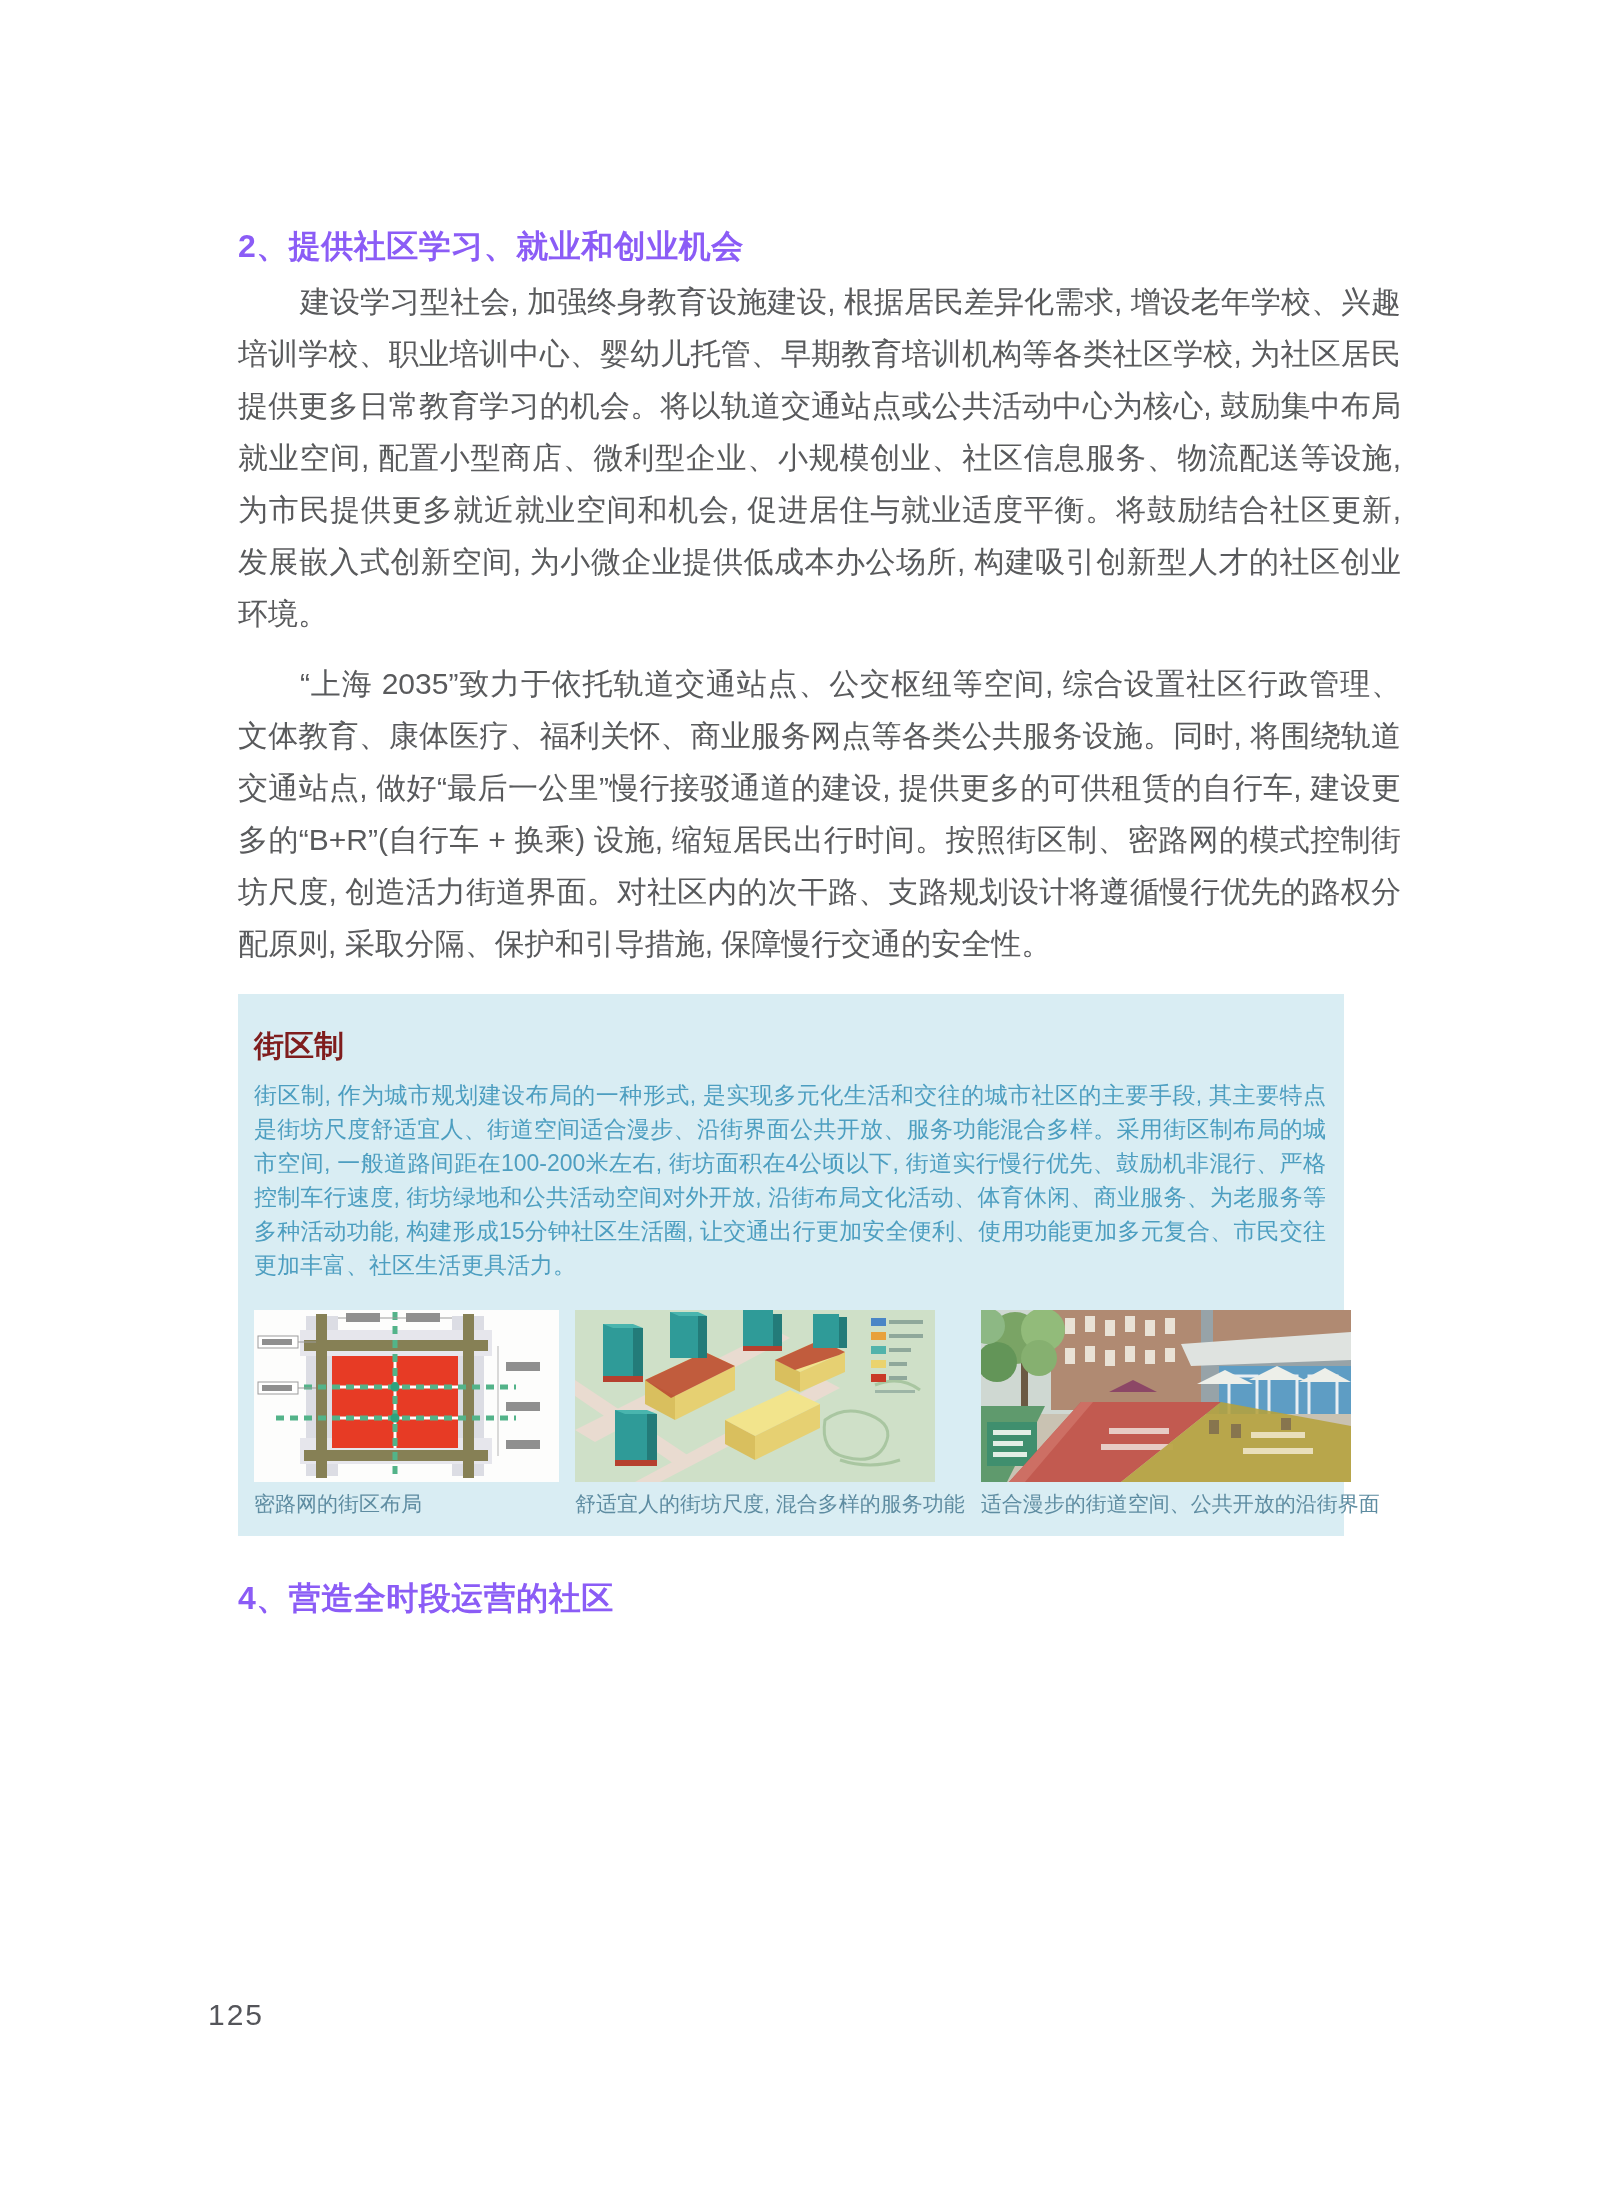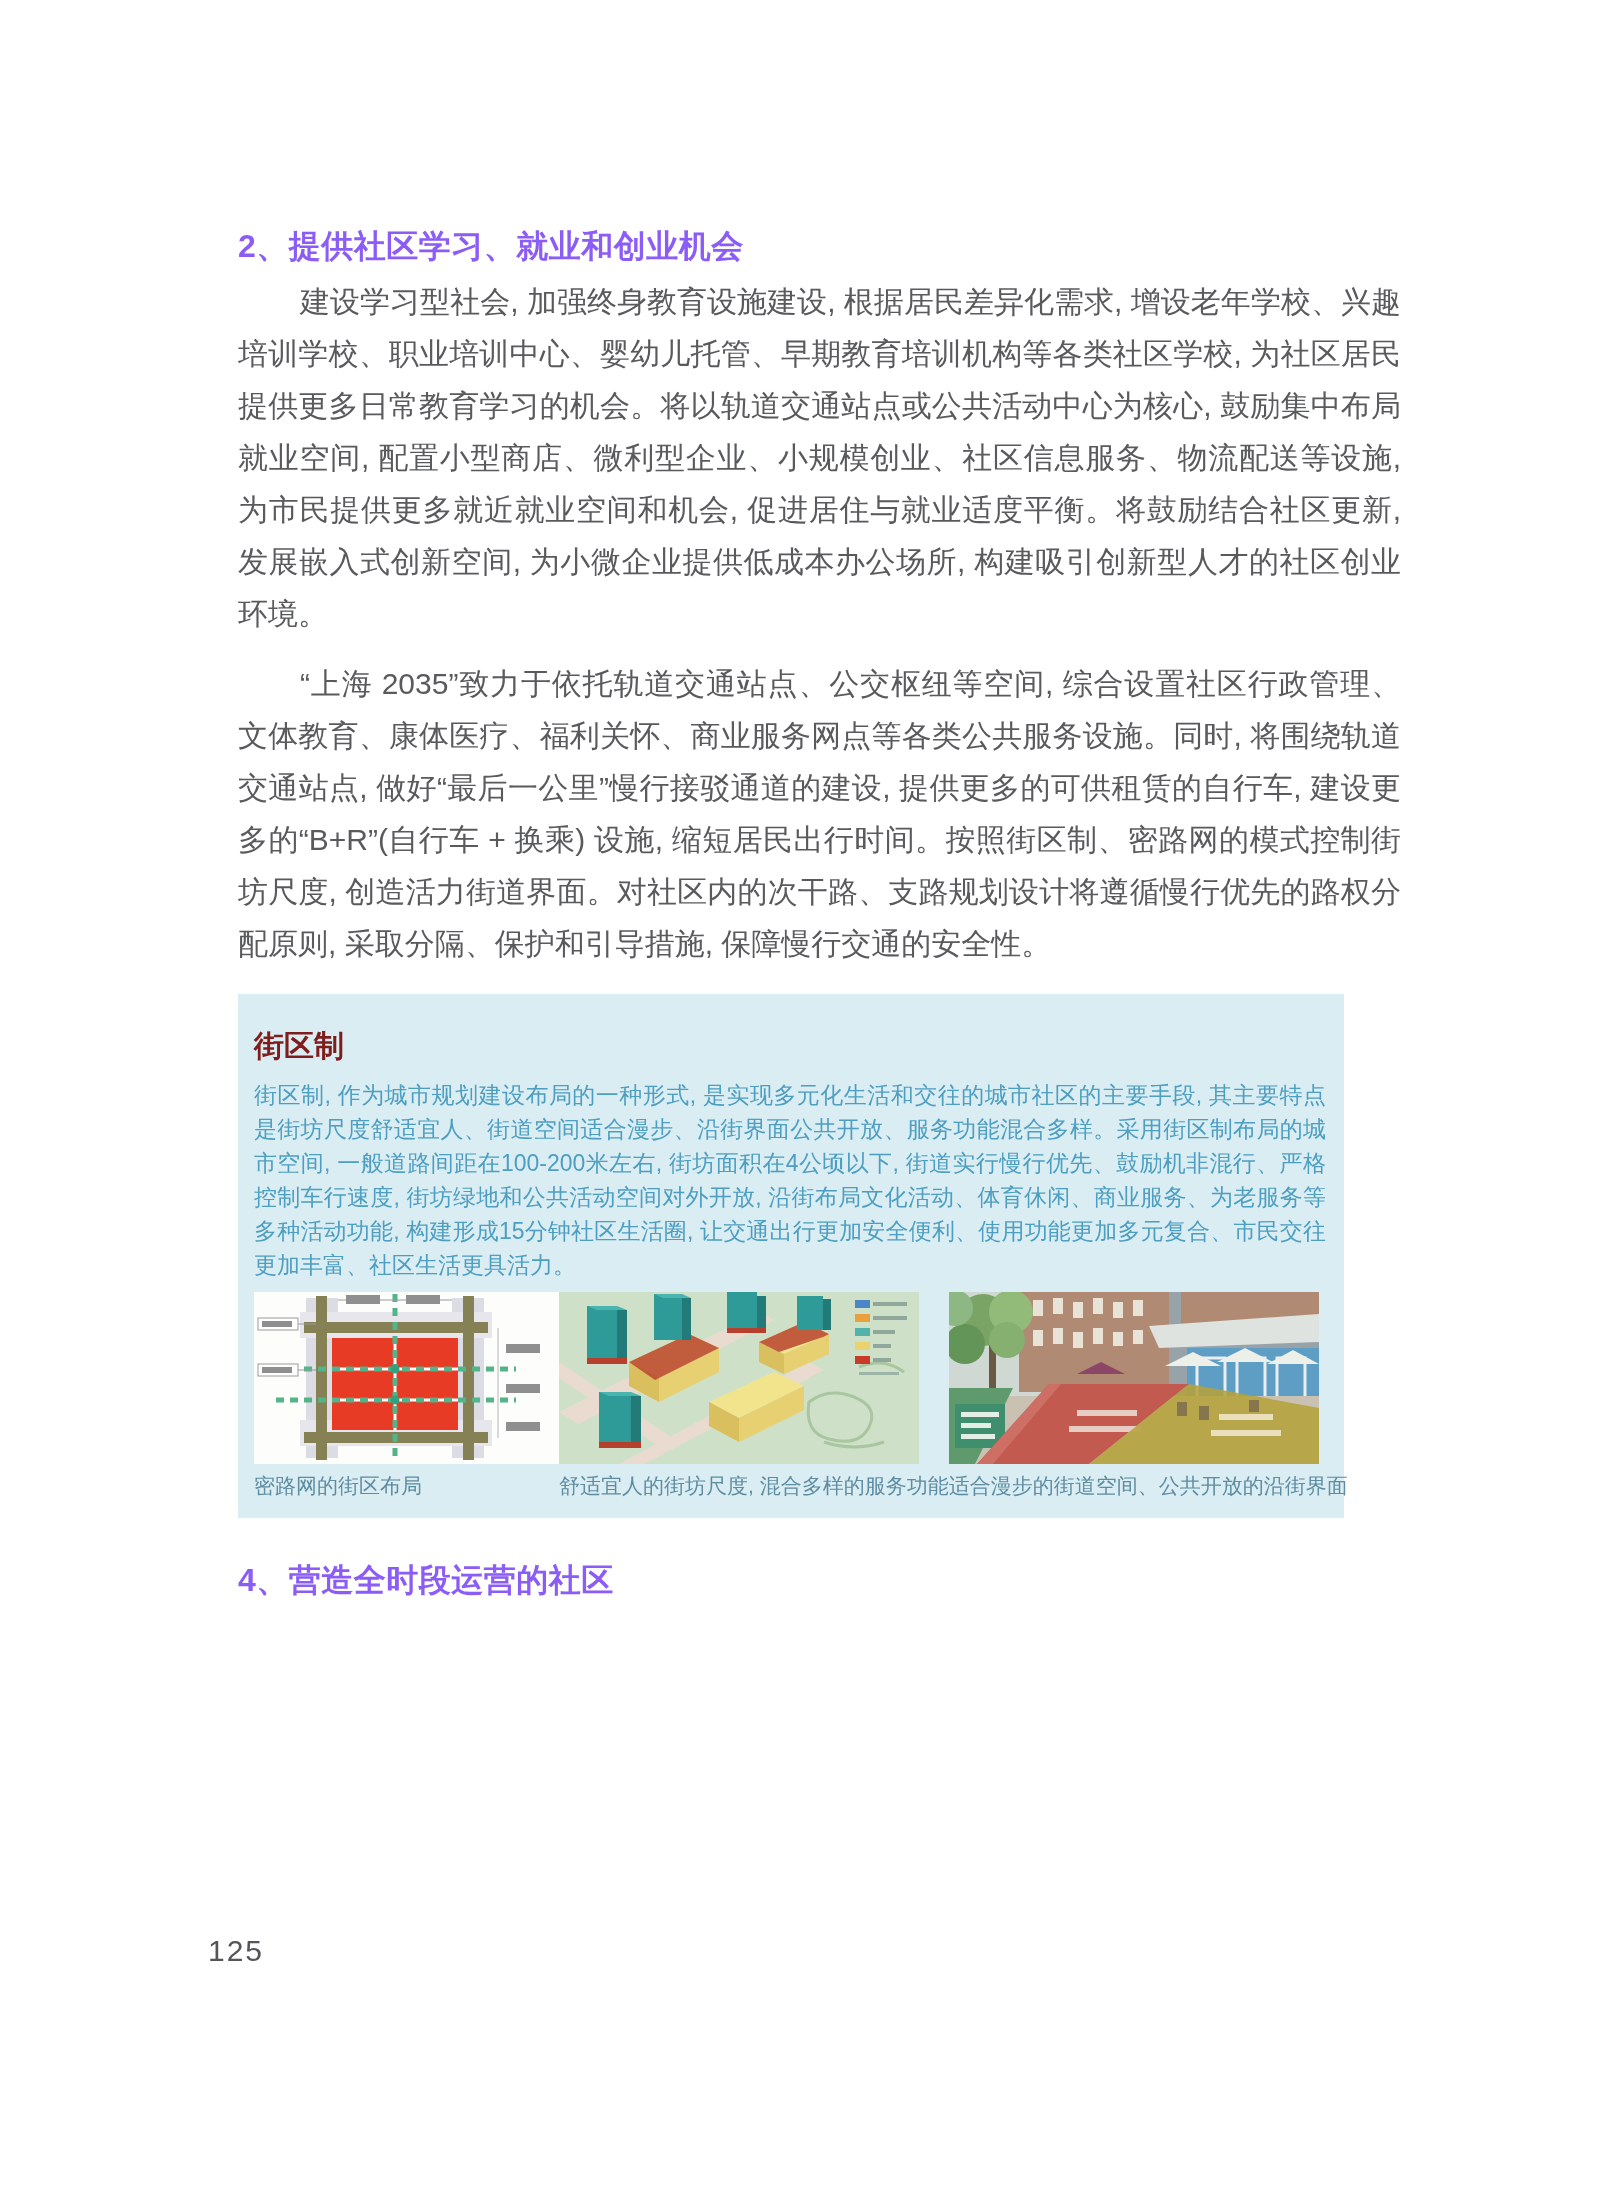--- a/index.html
+++ b/index.html
@@ -46,34 +46,35 @@
     margin: 0 0 16px 0;
   }
   .info-box p.box-body {
     font-size: 23px; line-height: 34px;
     color: #4d9ec0;
     text-align: justify;
     margin: 0;
   }
   .figures {
     display: flex;
-    margin-top: 10px;
+    gap: 16px;
+    margin-top: 28px;
     align-items: flex-start;
   }
   .figures figure { margin: 0; }
   .fig-img { display: block; }
   figcaption {
     font-size: 21px; line-height: 24px;
     color: #5e8ca1;
     margin-top: 10px;
     white-space: nowrap;
   }
   .page-number {
     position: absolute;
-    left: 208px; top: 1934px;
+    left: 208px; top: 1998px;
     font-size: 30px;
     color: #54555a;
     letter-spacing: 2px;
   }
 </style>
 </head>
 <body>
 
 <div class="page">
   <div class="content">

